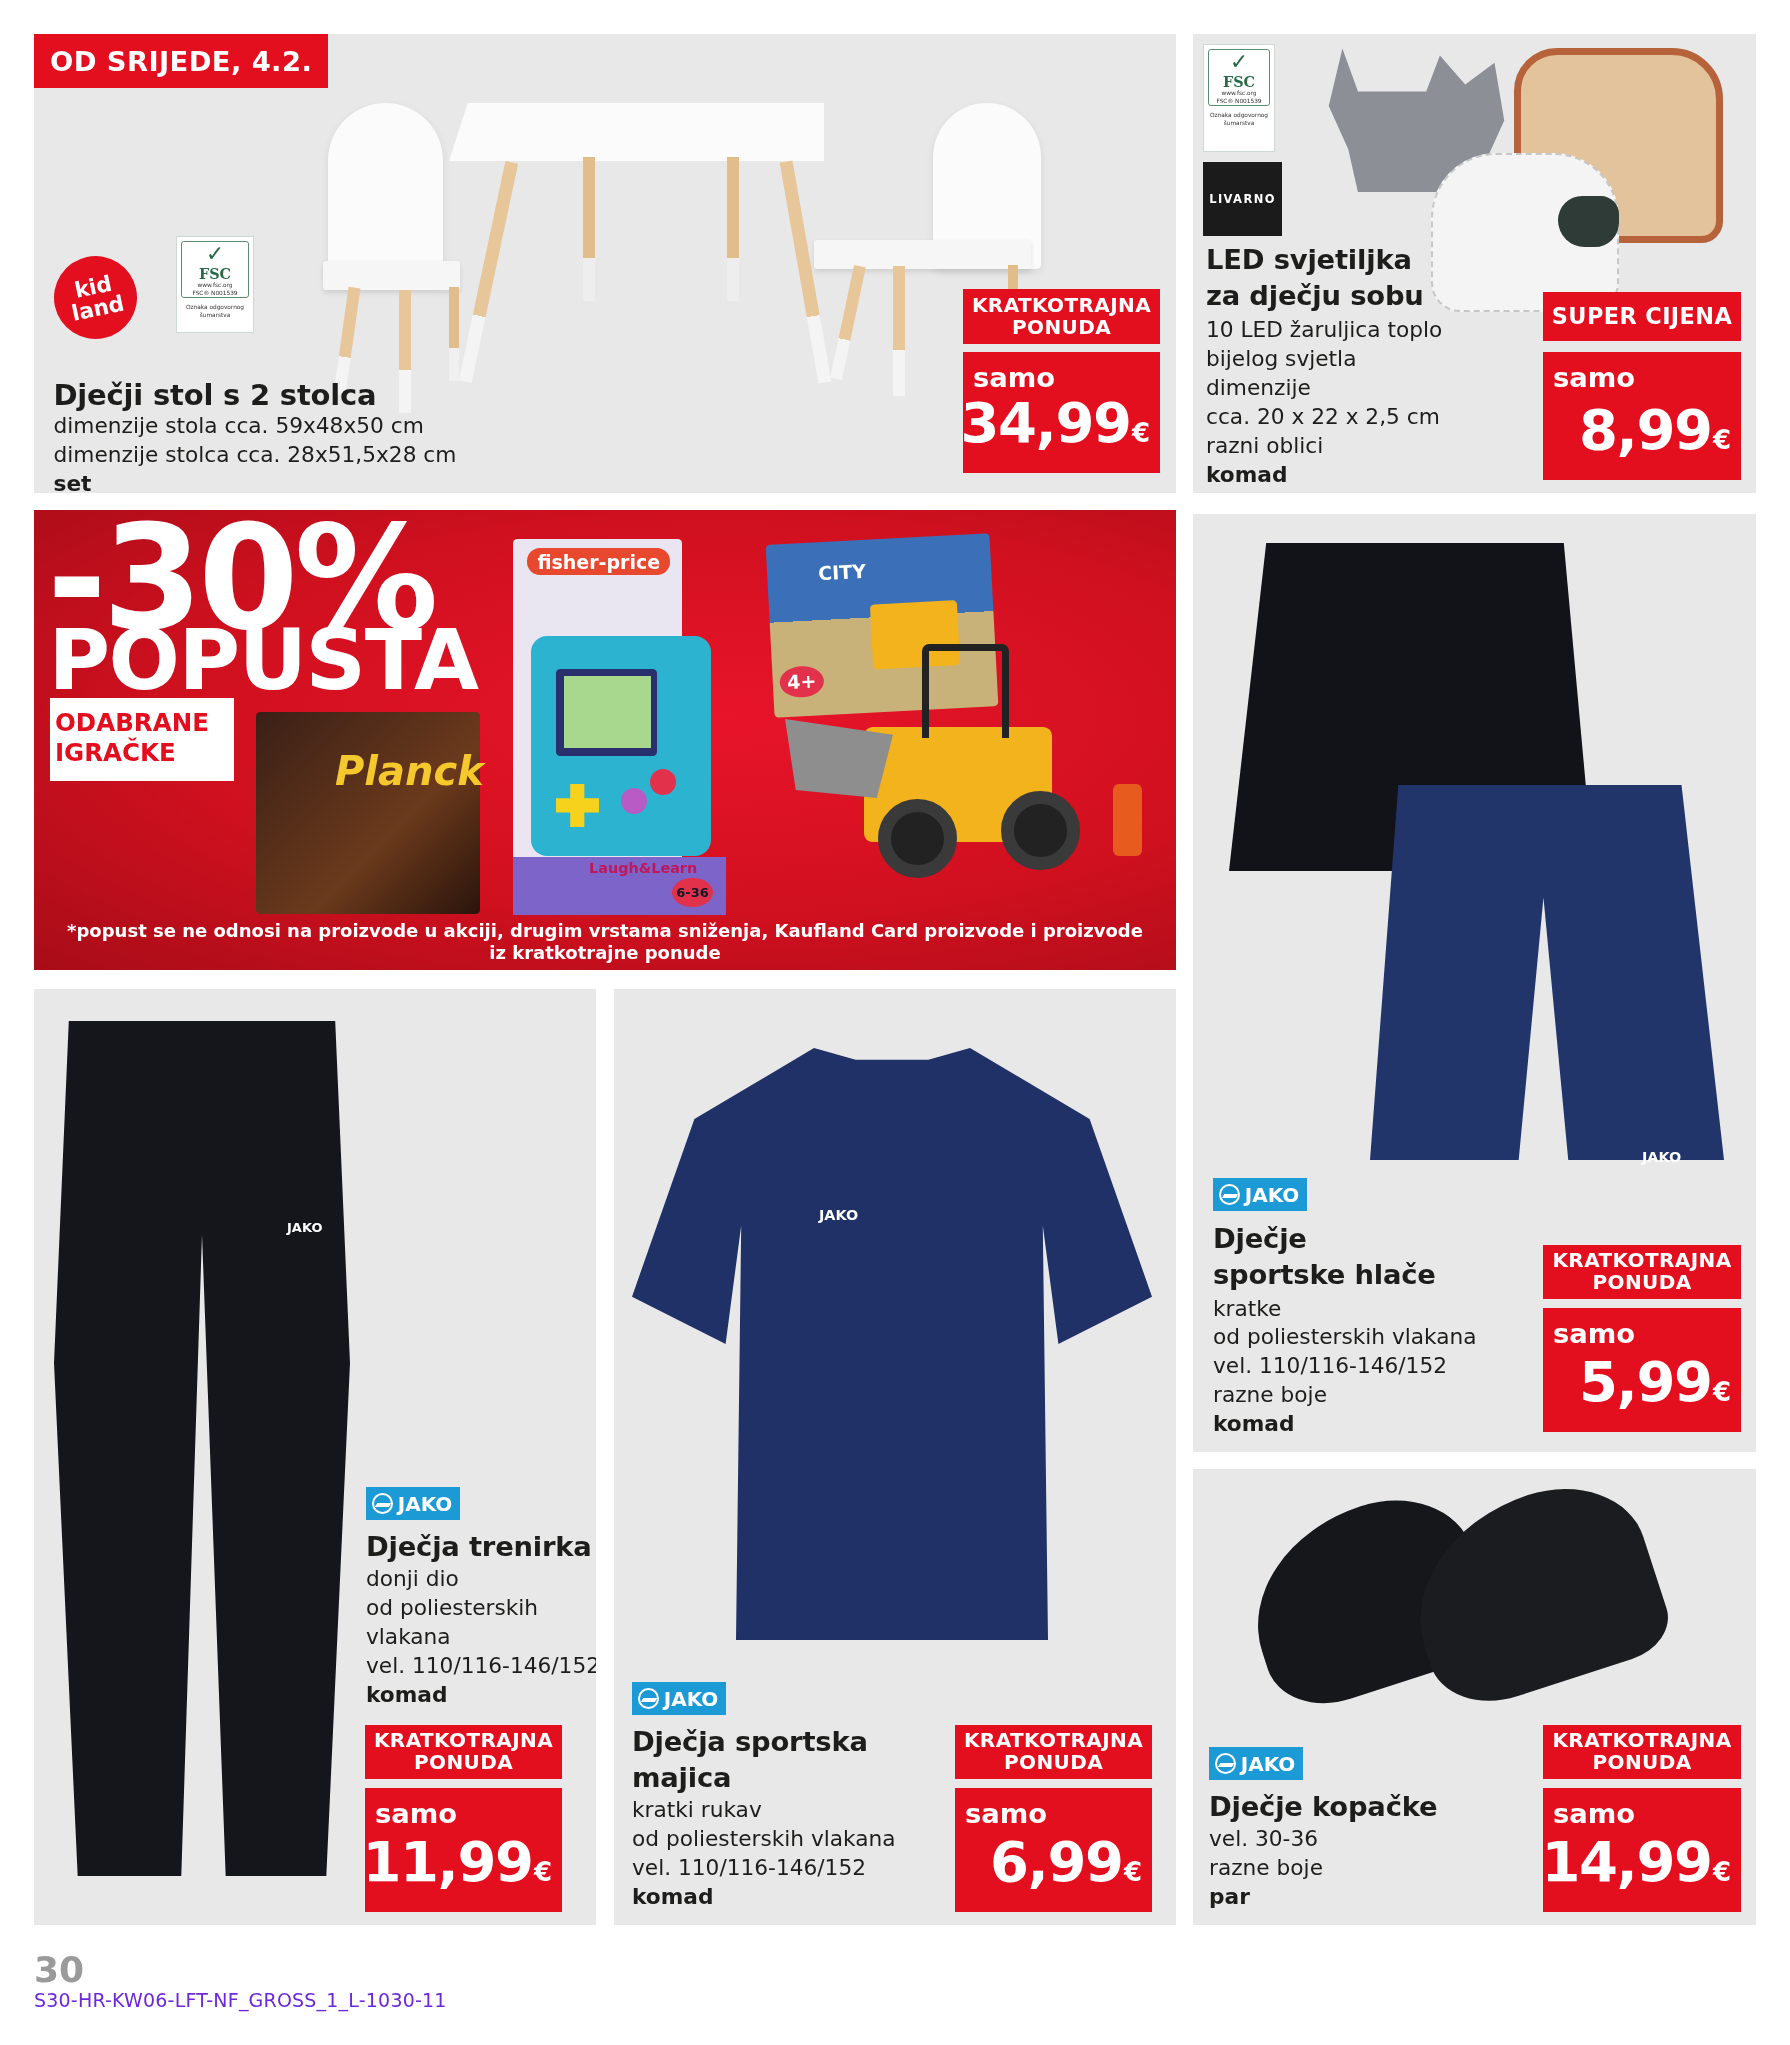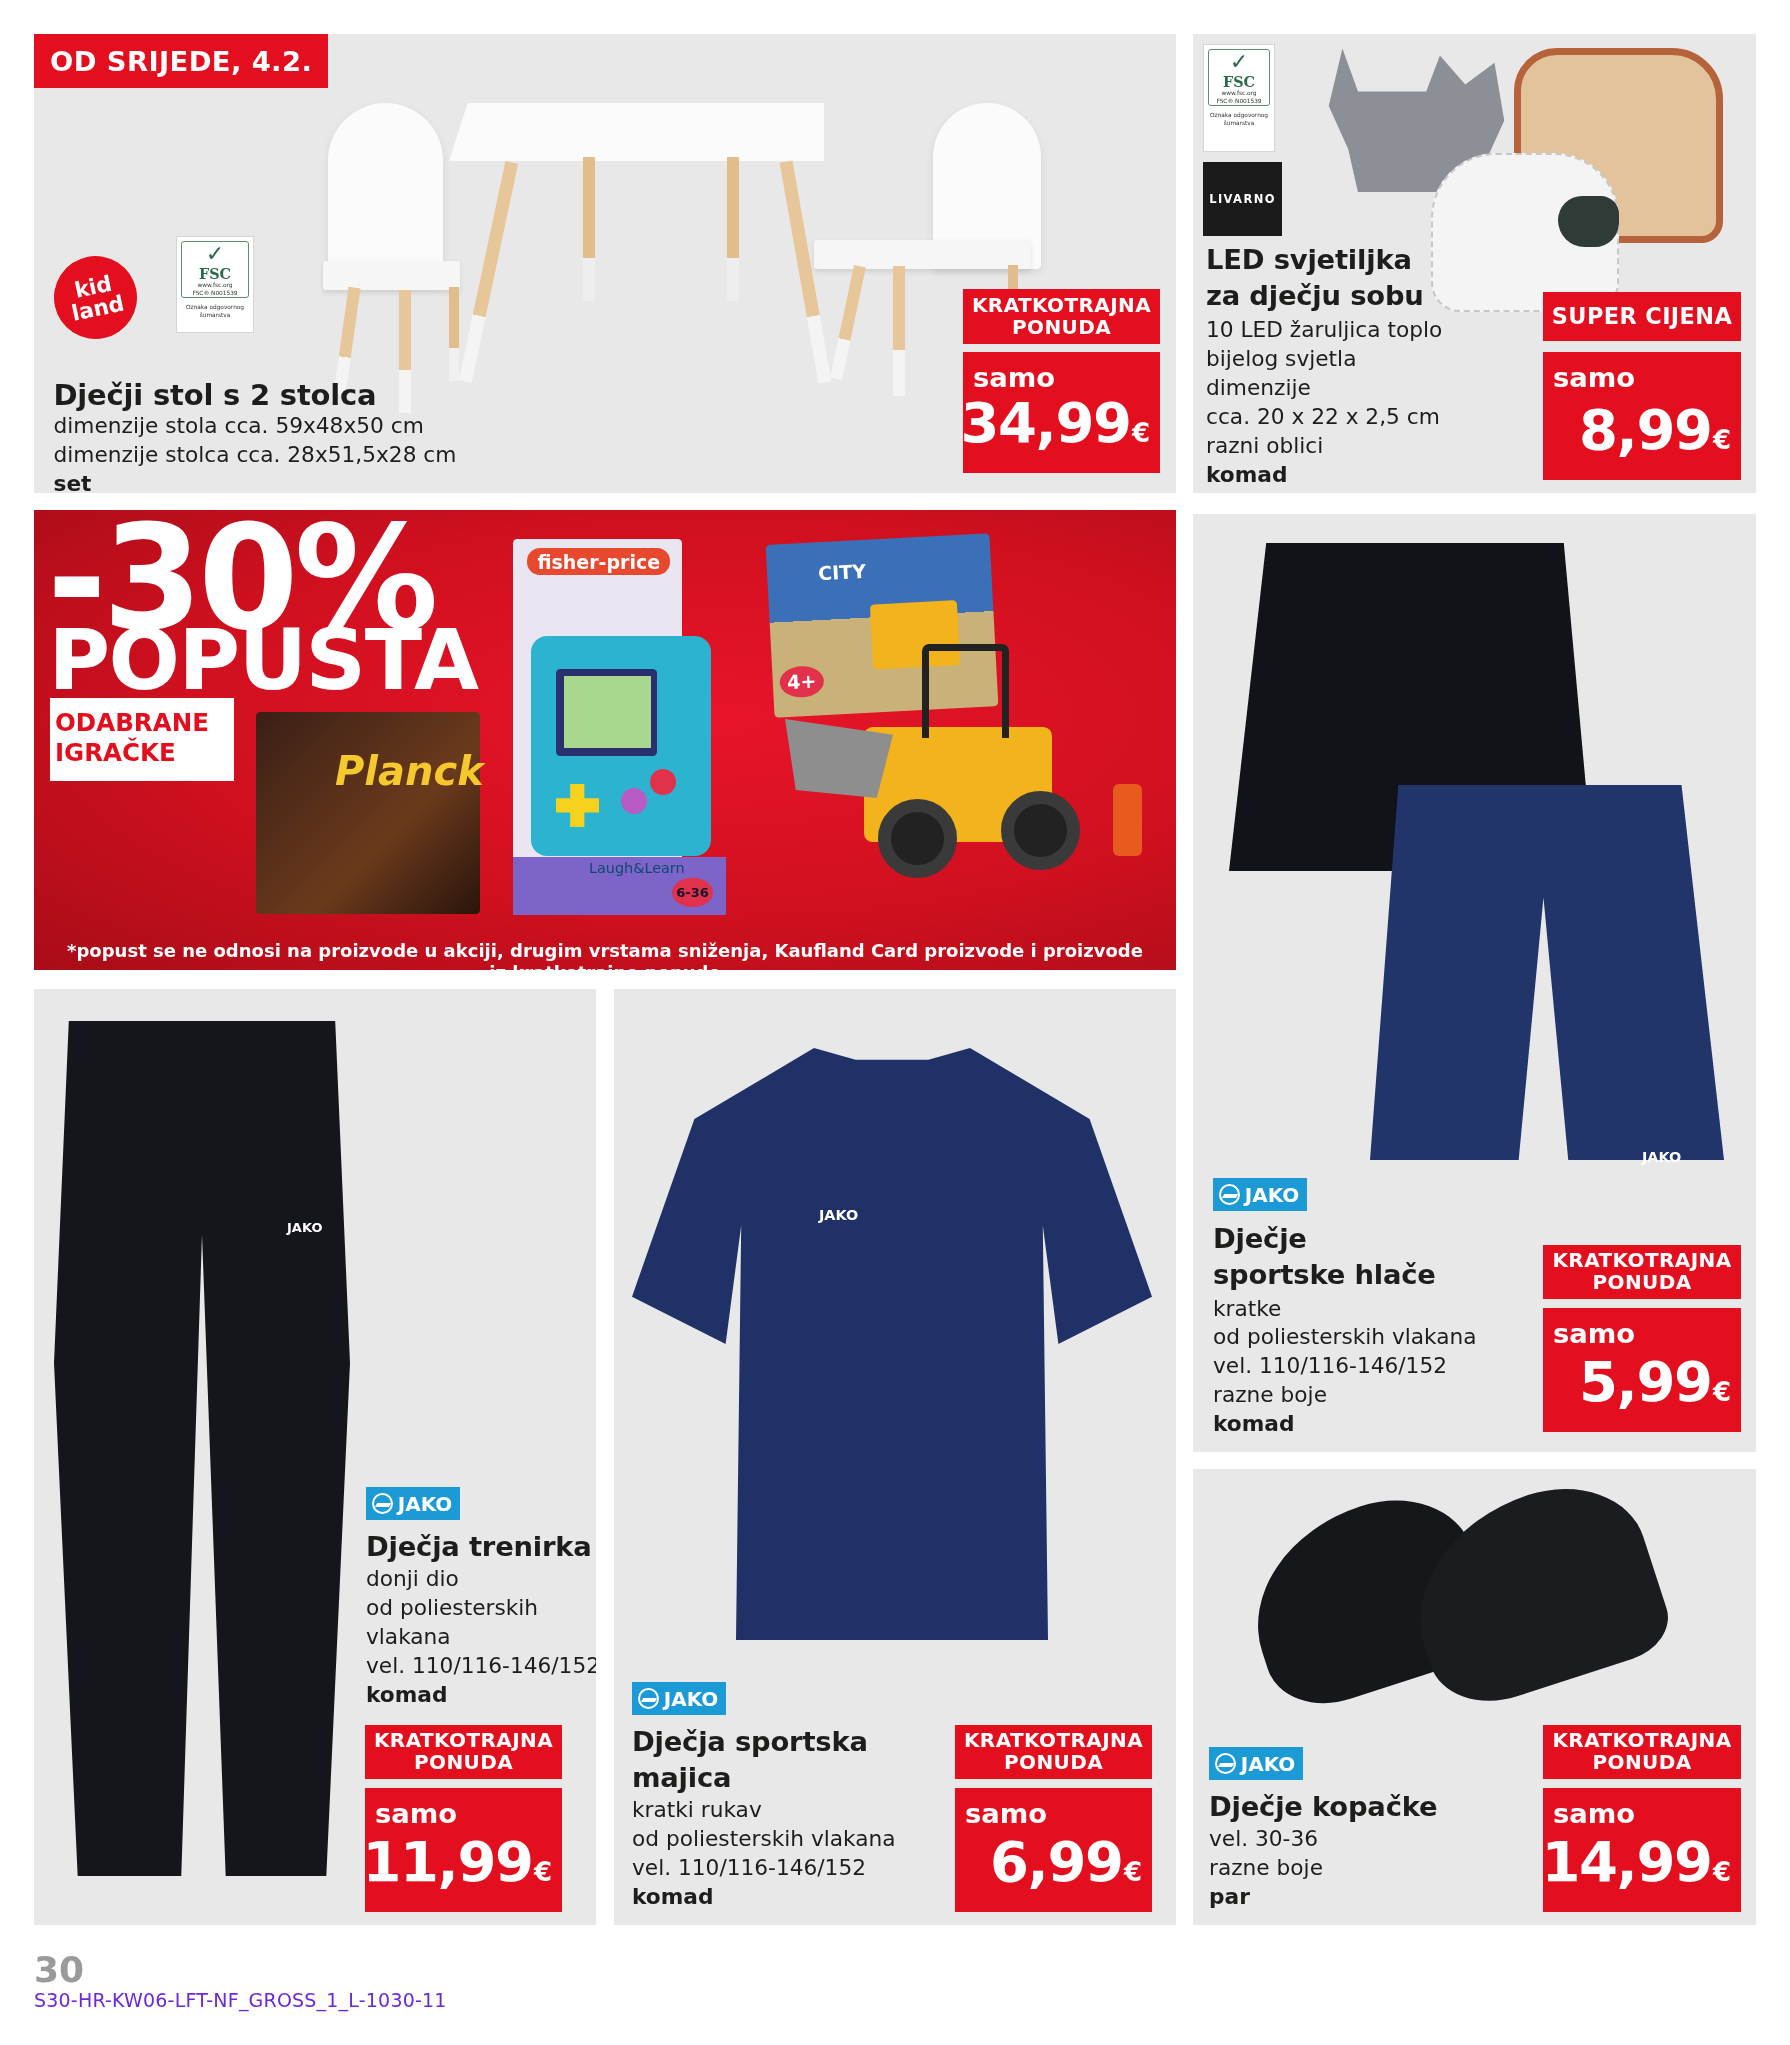--- a/index.html
+++ b/index.html
@@ -34,21 +34,21 @@
   .fsc .small { font-size: 5.8px; line-height: 8px; color: #333; }
 
   .livarno { position: absolute; left: 1203px; top: 162px; width: 79px; height: 74px; background: #1b1b1b; color: #fff; font-size: 11.5px; font-weight: bold; display: flex; align-items: center; justify-content: center; letter-spacing: 1.4px; }
 
   
   .banner { position: absolute; left: 34px; top: 510px; width: 1142px; height: 460px; background: radial-gradient(ellipse at 60% 45%, #e8142a 0%, #d0101f 55%, #a80c18 100%); overflow: hidden; }
   .banner .big { position: absolute; color: #fff; font-weight: bold; }
   .banner .pct { left: 13px; top: 7.2px; font-size: 144px; line-height: 123px; letter-spacing: -4.3px; }
   .banner .popusta { left: 14.4px; top: 108px; font-size: 84px; line-height: 84px; letter-spacing: -1.4px; }
   .banner .odabrane { position: absolute; left: 16px; top: 188px; width: 184px; height: 83px; background: #fff; color: #e30f1f; font-weight: bold; font-size: 24.5px; line-height: 30px; padding: 10px 0 0 5px; }
-  .banner .note { position: absolute; left: 0; right: 0; top: 410px; color: #fff; text-align: center; font-weight: bold; font-size: 18px; line-height: 22.4px; margin-top: 20px; }
+  .banner .note { position: absolute; left: 0; right: 0; top: 410px; color: #fff; text-align: center; font-weight: bold; font-size: 18px; line-height: 22.4px; }
 
   .toybox { position: absolute; border-radius: 4.3px; }
 
   .footer-num { position: absolute; left: 34px; top: 1949px; font-weight: bold; font-size: 36px; color: #9a9a9a; }
   .footer-code { position: absolute; left: 34px; top: 1989px; font-size: 19px; color: #6d28d9; letter-spacing: 0.2px; }
 
   .shape { position: absolute; }
 </style>
 </head>
 <body>
@@ -156,21 +156,21 @@
 
   <div class="toybox" style="left:479px;top:29px;width:169px;height:375px;background:#e9e6f2;">
     <div class="txt" style="left:14.4px;top:8.7px;color:#fff;background:#e7482e;padding:2.9px 10px;border-radius:13px;font-weight:bold;font-size:19px;">fisher-price</div>
     <div class="shape" style="left:18px;top:97px;width:180px;height:220px;background:#2bb3d0;border-radius:16px;"></div>
     <div class="shape" style="left:43px;top:130px;width:101px;height:87px;background:#2a2f6e;border-radius:4.3px;"></div>
     <div class="shape" style="left:51px;top:137px;width:87px;height:72px;background:#a8d78e;"></div>
     <div class="shape" style="left:43px;top:245px;width:43px;height:43px;background:#f6d21d;clip-path:polygon(33% 0,66% 0,66% 33%,100% 33%,100% 66%,66% 66%,66% 100%,33% 100%,33% 66%,0 66%,0 33%,33% 33%);"></div>
     <div class="shape" style="left:108px;top:249px;width:26px;height:26px;background:#b85bc5;border-radius:50%;"></div>
     <div class="shape" style="left:137px;top:230px;width:26px;height:26px;background:#e2314a;border-radius:50%;"></div>
     <div class="shape" style="left:0;top:318px;width:213px;height:58px;background:#7c64c9;"></div>
-    <div class="txt" style="left:76px;top:321px;color:#0c4a6e;font-weight:normal;font-size:14.4px;">Laugh&amp;Learn</div>
+    <div class="txt" style="left:76px;top:321px;color:#be185d;font-weight:bold;font-size:14.4px;">Laugh&amp;Learn</div>
     <div class="txt" style="left:159px;top:339px;color:#0f172a;background:#e2314a;border-radius:50%;padding:7.2px 4.3px;font-weight:bold;font-size:13px;">6-36</div>
   </div>
 
   <div class="toybox" style="left:736px;top:29px;width:224px;height:173px;background:linear-gradient(#3b6fb8 45%,#c9b27a 45%);transform:rotate(-3deg);">
     <div class="txt" style="left:51px;top:20px;color:#fff;font-weight:bold;font-size:19px;">CITY</div>
     <div class="txt" style="left:7.2px;top:123px;color:#fff;background:#e2314a;border-radius:50%;padding:4.3px 7.2px;font-weight:bold;font-size:19px;">4+</div>
     <div class="shape" style="left:101px;top:65px;width:87px;height:65px;background:#f2b31c;border-radius:4.3px;"></div>
   </div>
 
   <div class="shape" style="left:830px;top:217px;width:188px;height:115px;background:#f2b31c;border-radius:8.7px;"></div>

